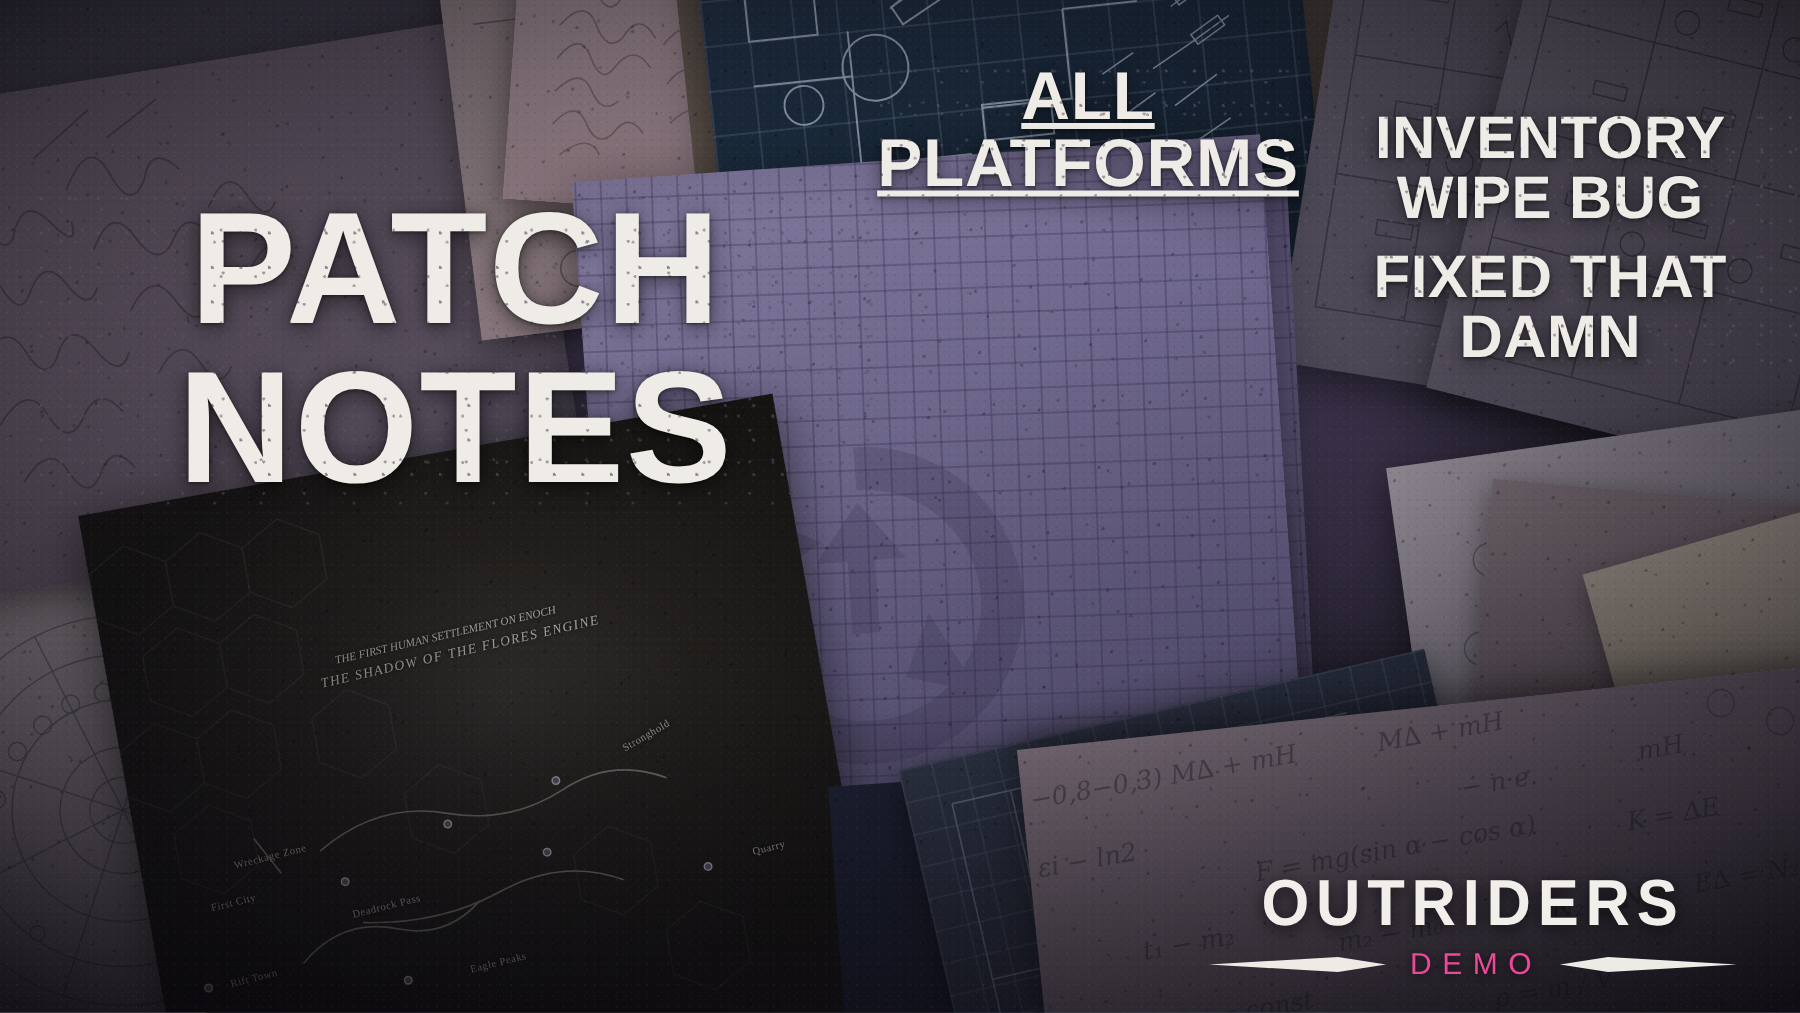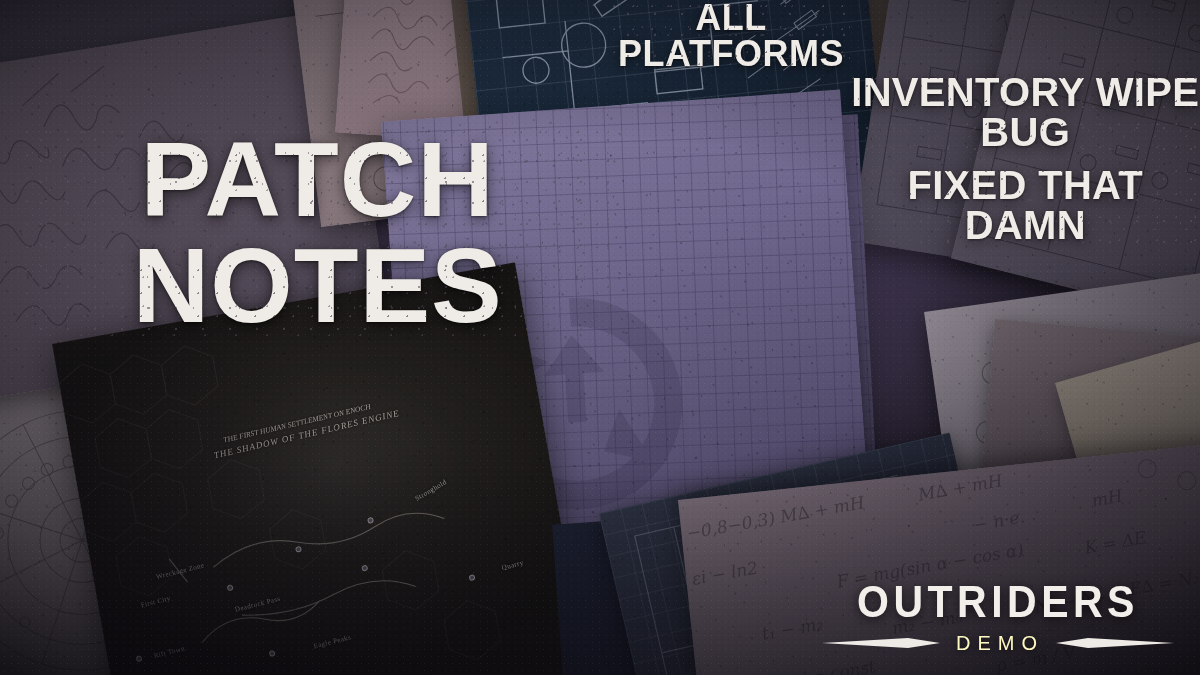--- a/index.html
+++ b/index.html
@@ -277,45 +277,47 @@
       radial-gradient(circle at 84% 22%, rgba(90,80,95,.55) 0 1px, transparent 1px),
       radial-gradient(circle at 37% 88%, rgba(90,80,95,.6) 0 1px, transparent 1px);
     background-size:19px 23px, 27px 21px, 31px 29px, 23px 31px;
     mix-blend-mode:multiply; opacity:.85;
   }
   .headline{
     font-size:106px; line-height:1; letter-spacing:1px;
     margin-top:126px;
   }
   .subhead{
-    font-size:36px; line-height:1; letter-spacing:.5px;
+    font-size:45px; line-height:1; letter-spacing:.5px;
+    margin-top:41px;
+    text-decoration:underline;
   }
   .msg{
     margin-top:72px; display:flex; flex-direction:column; gap:13px; align-items:center;
   }
   .msg-line{ font-size:40px; line-height:1; letter-spacing:.3px; }
 
   
   .logo{
-    position:absolute; right:26px; bottom:22px; z-index:70;
+    position:absolute; right:42px; bottom:22px; z-index:70;
     display:flex; flex-direction:column; align-items:center;
   }
   .logo-word{
     font-family:"Liberation Sans", sans-serif;
     font-weight:bold; font-size:41px; letter-spacing:4.5px;
     color:#f2efea; line-height:1;
     text-shadow:0 2px 10px rgba(0,0,0,.7);
     transform:scaleY(1.06);
   }
   .logo-sub{
     display:flex; align-items:center; gap:12px; margin-top:10px;
   }
   .logo-demo{
     font-family:"Liberation Sans", sans-serif;
-    font-size:20px; letter-spacing:7px; color:#fef9c3;
+    font-size:20px; letter-spacing:7px; color:#ec4899;
     font-weight:normal; line-height:1; padding-left:4px;
     text-shadow:0 1px 6px rgba(0,0,0,.7);
   }
   .spear{ display:block; }
 </style>
 </head>
 <body>
 
 <div id="stage">
 

